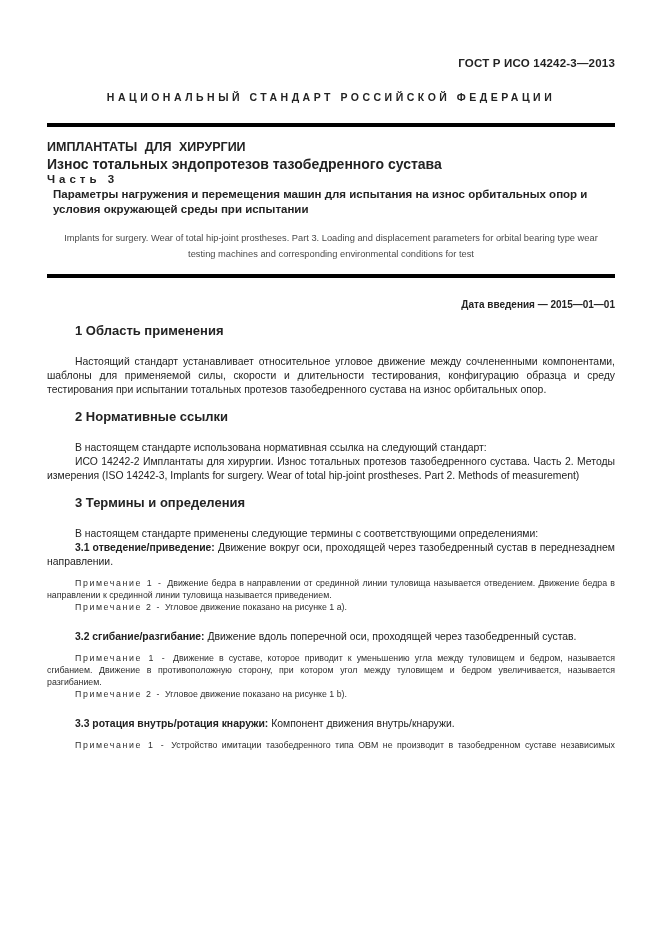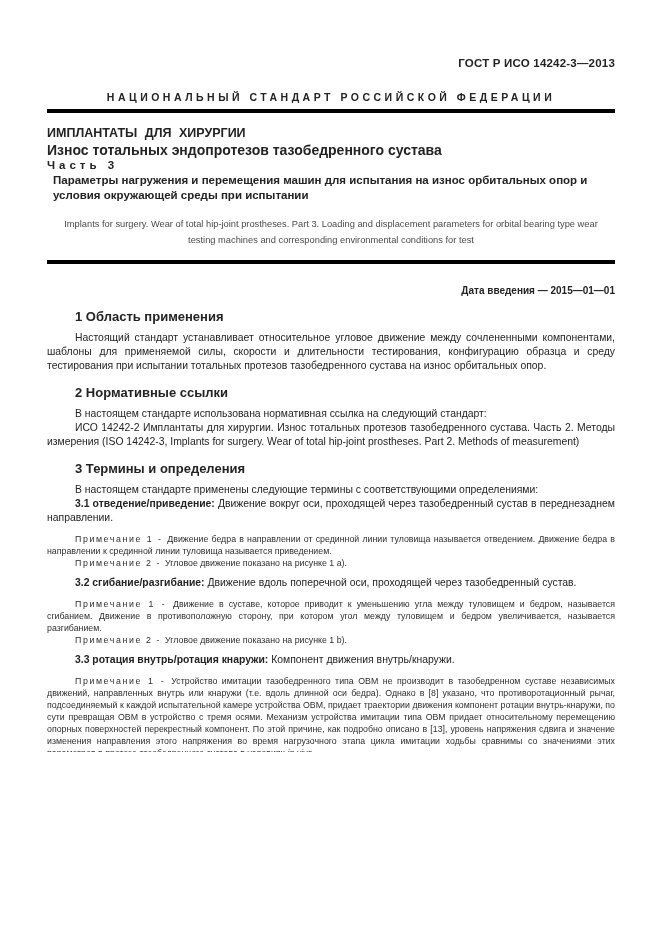--- a/index.html
+++ b/index.html
@@ -20,21 +20,21 @@
     line-height:14px;
     letter-spacing:.2px;
   }
   .banner{
     margin-top:21px;
     text-align:center;
     font-weight:bold;
     font-size:10.5px;
     line-height:12px;
     letter-spacing:3.5px;
-    padding-bottom:6px;
+    padding-bottom:20px;
     border-bottom:4px solid #000;
     white-space:nowrap;
   }
   .title-block{font-weight:bold;}
   .title-ru-1{margin-top:13px;font-size:12.5px;line-height:15px;word-spacing:4px;}
   .title-ru-2{margin-top:2px;font-size:14px;line-height:14px;}
   .title-part{margin-top:1px;font-size:11.5px;line-height:14px;letter-spacing:4px;}
   .title-ru-4{margin-top:1px;font-size:11.5px;line-height:15px;padding:0 6px;}
   .title-en{
     margin-top:13px;
@@ -52,21 +52,21 @@
     font-size:10px;
     line-height:13px;
   }
   .sec-heading{
     margin:12px 0 0 28px;
     font-weight:bold;
     font-size:13px;
     line-height:15px;
   }
   .para{
-    margin:7px 0 0 0;
+    margin:17px 0 0 0;
     font-size:10.4px;
     line-height:14px;
     text-align:justify;
     text-indent:28px;
   }
   .para.tight{margin-top:0;}
   .b{font-weight:bold;}
   .note{
     margin:8px 0 0 0;
     font-size:8.8px;

